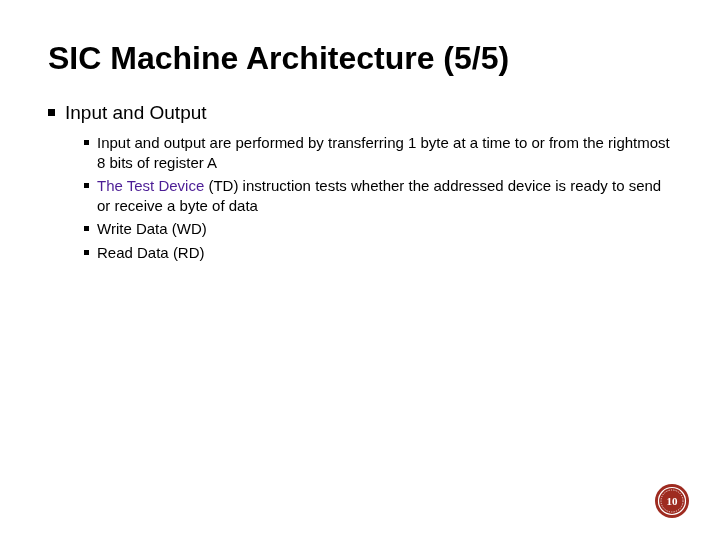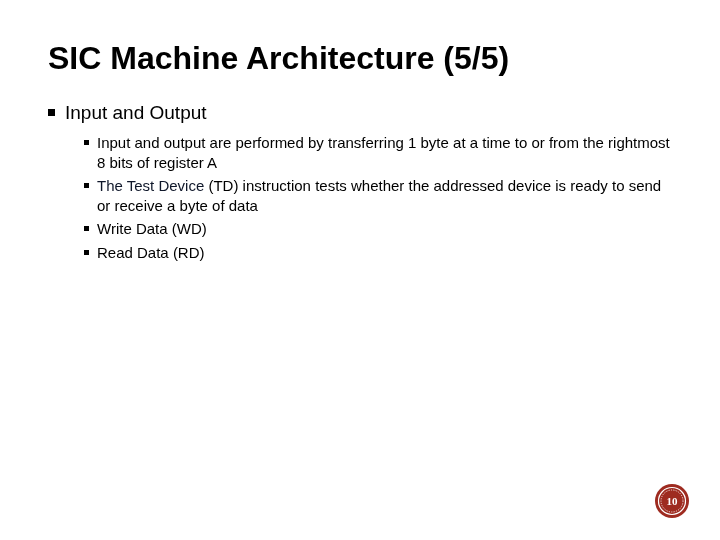--- a/index.html
+++ b/index.html
@@ -6,21 +6,21 @@
   html, body { width: 720px; height: 540px; background: #fff; font-family: Arial, Helvetica, sans-serif; color: #000; }
   .slide { position: relative; width: 720px; height: 540px; padding: 40px 48px 40px 48px; }
   .title { font-size: 32px; font-weight: 700; line-height: 1.15; margin-bottom: 24px; }
   .lvl1 { display: flex; align-items: flex-start; margin-bottom: 8px; }
   .lvl1 .bullet { width: 7px; height: 7px; background: #000; margin-top: 8px; margin-right: 10px; flex-shrink: 0; }
   .lvl1 .text { font-size: 19px; line-height: 1.3; }
   .lvl2-list { margin-left: 36px; }
   .lvl2 { display: flex; align-items: flex-start; margin-bottom: 4px; }
   .lvl2 .bullet { width: 5px; height: 5px; background: #000; margin-top: 7px; margin-right: 8px; flex-shrink: 0; }
   .lvl2 .text { font-size: 15px; line-height: 1.3; }
-  .accent { color: #0f172a; }
+  .accent { color: #4c1d95; }
   .page-badge { position: absolute; right: 30px; bottom: 21px; }
   .page-badge svg { display: block; }
   .page-num { font-family: Georgia, 'Times New Roman', serif; font-size: 11px; font-weight: 700; fill: #fff; }
 </style>
 </head>
 <body>
 
 <div class="slide">
 
   <h1 class="title">SIC Machine Architecture (5/5)</h1>

